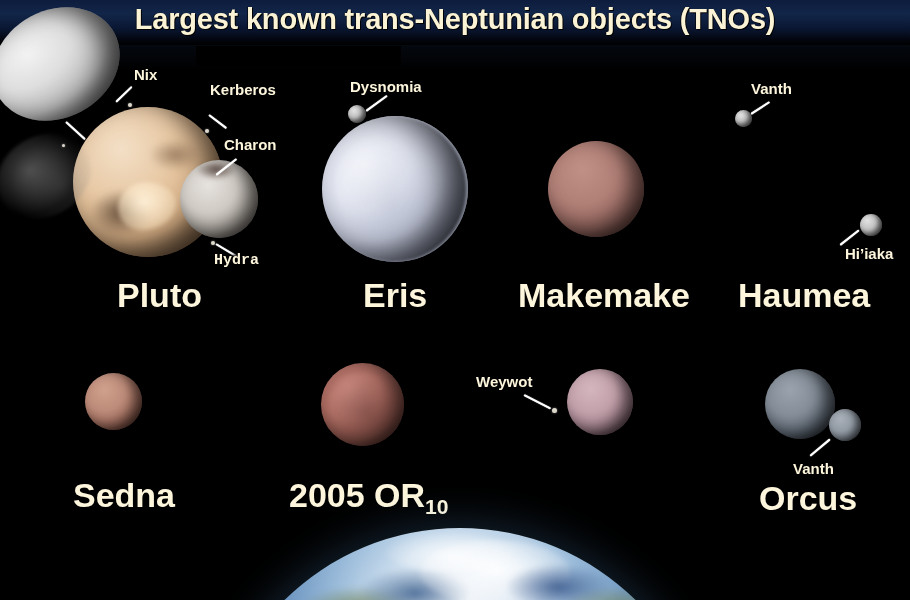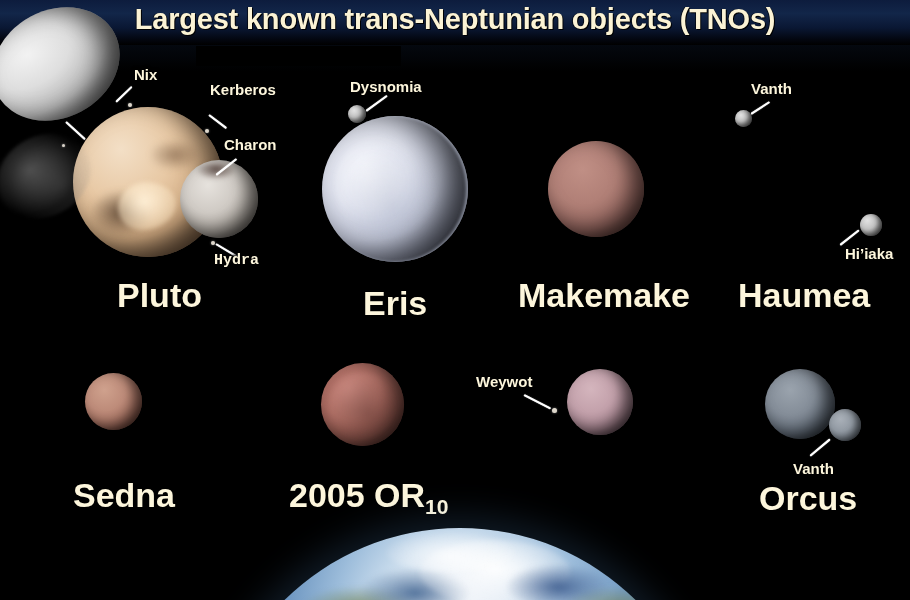--- a/index.html
+++ b/index.html
@@ -221,21 +221,21 @@
   <div class="body-label moon-label" style="left:214px;top:252px;font-family:Liberation Mono, monospace;">Hydra</div>
   <div class="body-label name-label" style="left:117px;top:276px;">Pluto</div>
 
   <div class="orb" id="eris"></div>
   <div class="tex" id="eris-tex"></div>
   <div class="orb" id="eris-limb"></div>
 
   <div class="grey-moon" style="left:348px;top:105px;width:18px;height:18px;"></div>
   <div class="leader" style="left:366px;top:110px;width:26px;transform:rotate(-36deg);"></div>
   <div class="body-label moon-label" style="left:350px;top:78px;">Dysnomia</div>
-  <div class="body-label name-label" style="left:363px;top:284px;">Eris</div>
+  <div class="body-label name-label" style="left:363px;top:276px;">Eris</div>
 
   <div class="orb" id="makemake"></div>
   <div class="body-label name-label" style="left:518px;top:276px;">Makemake</div>
 
   <div id="haumea"></div>
   <div id="haumea-tex"></div>
 
   <div class="grey-moon" style="left:735px;top:110px;width:17px;height:17px;"></div>
   <div class="grey-moon" style="left:860px;top:214px;width:22px;height:22px;"></div>
 

